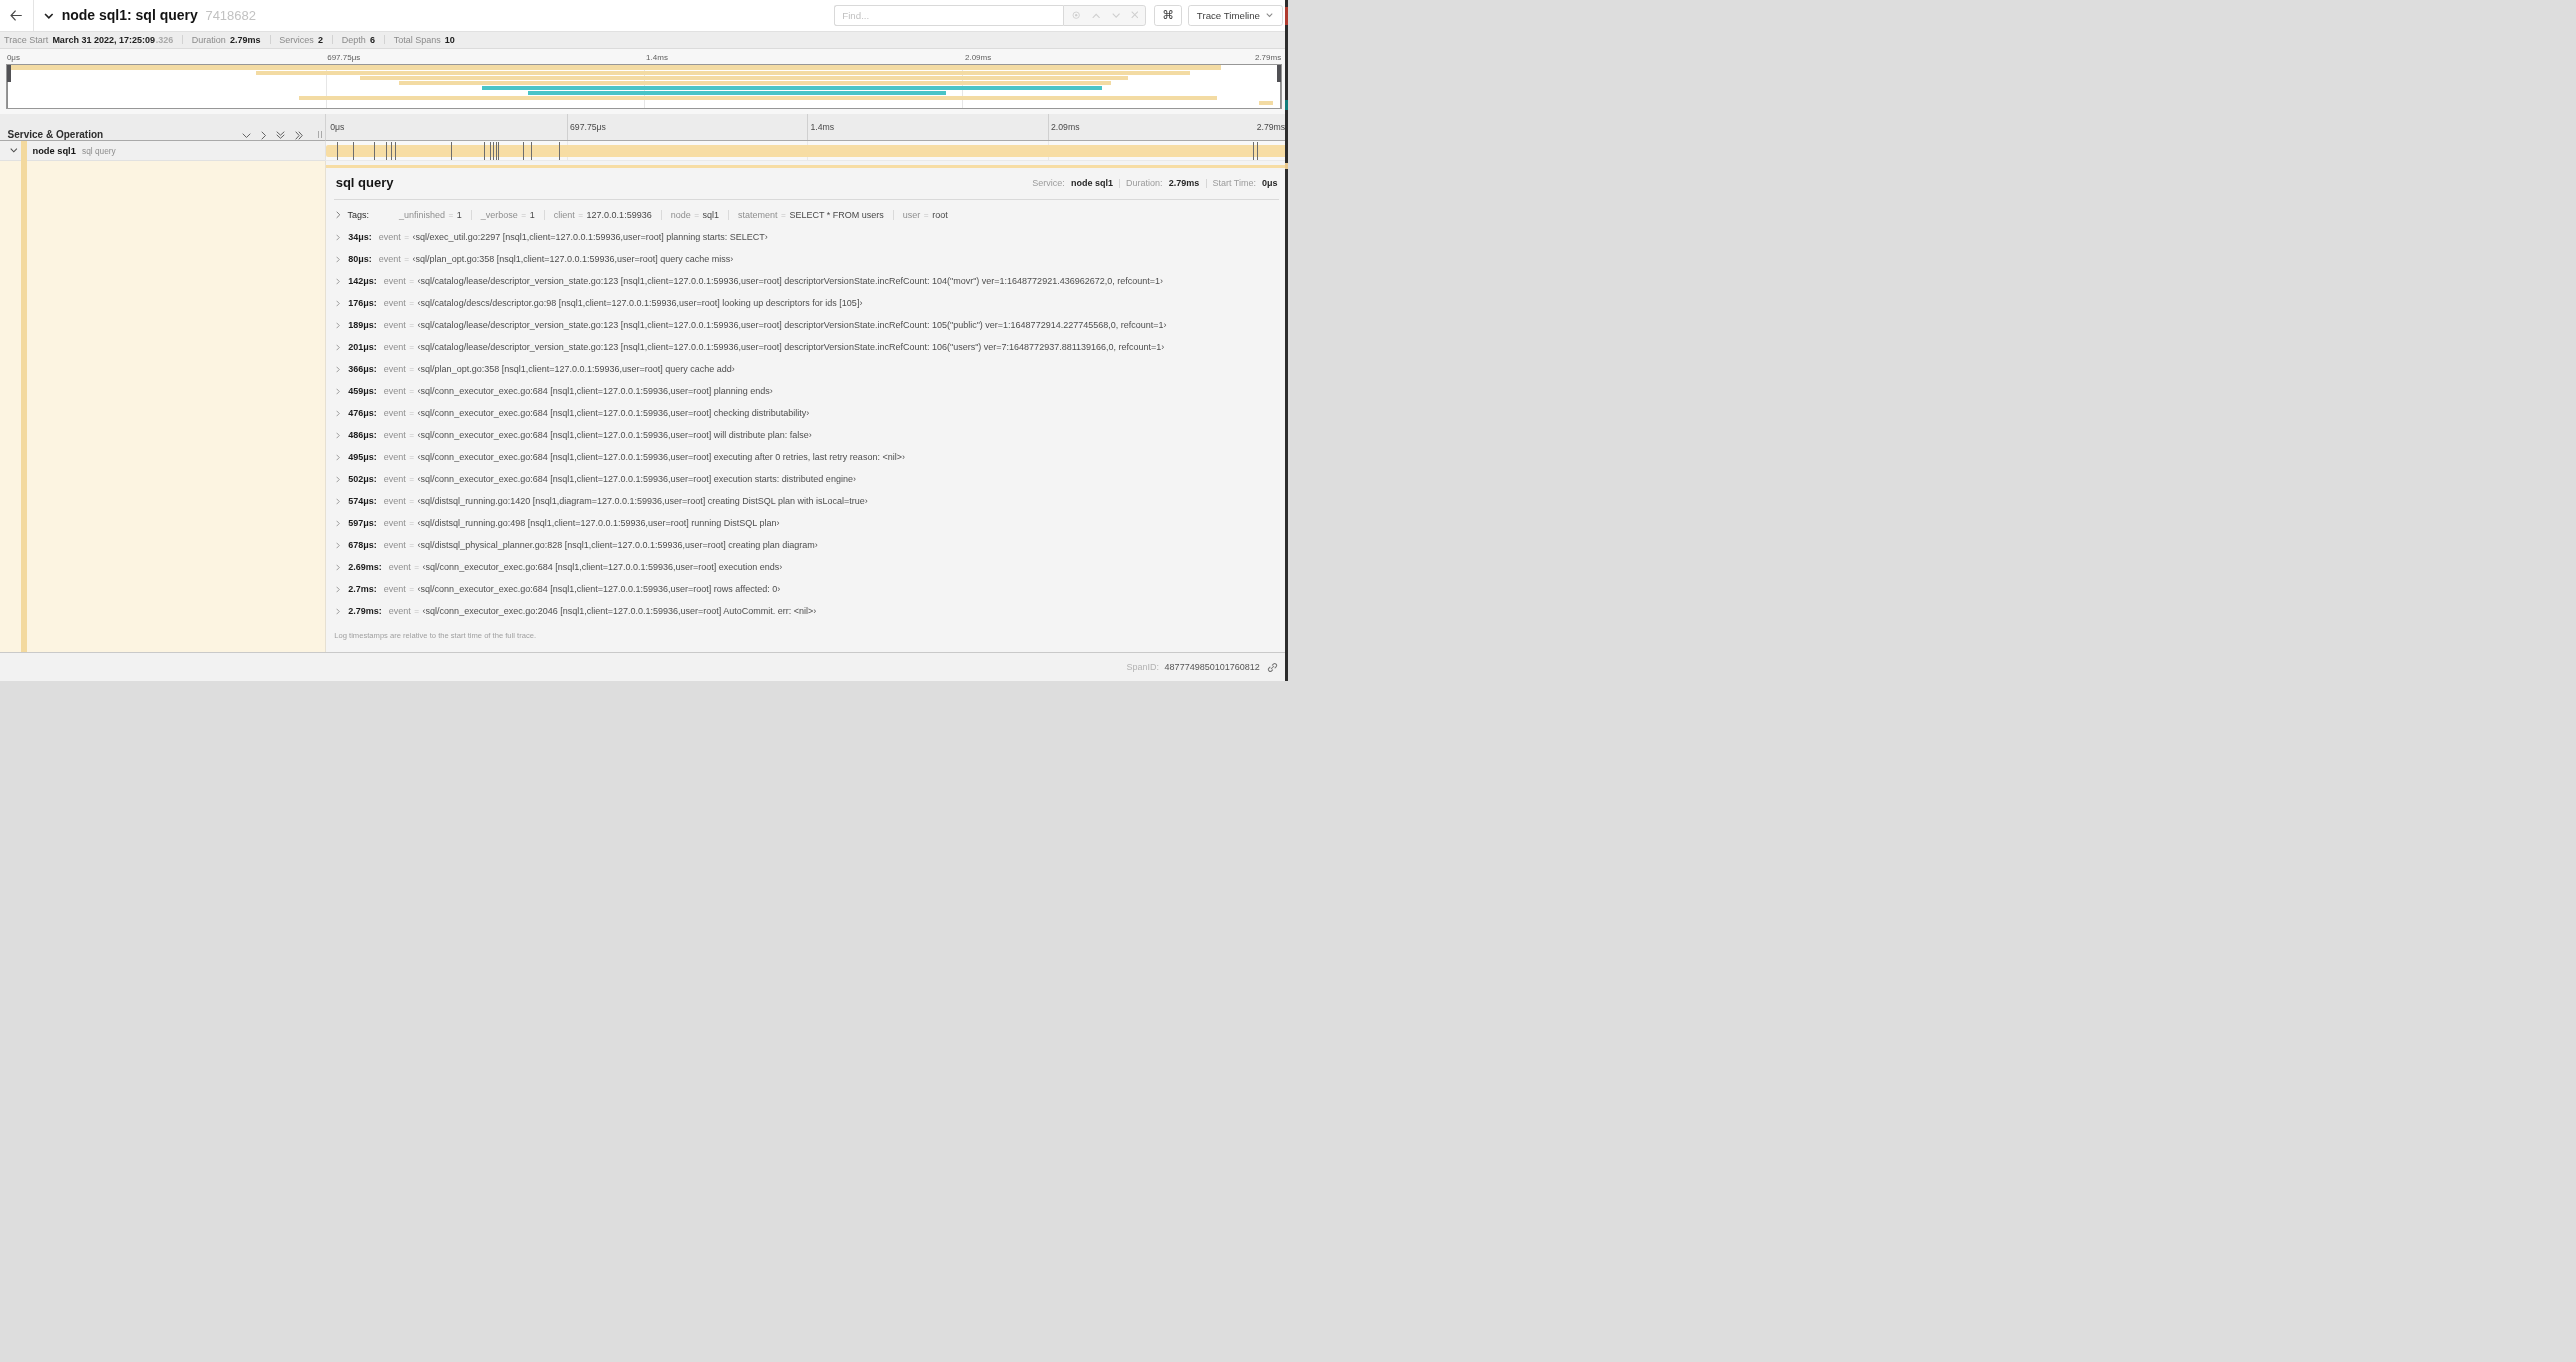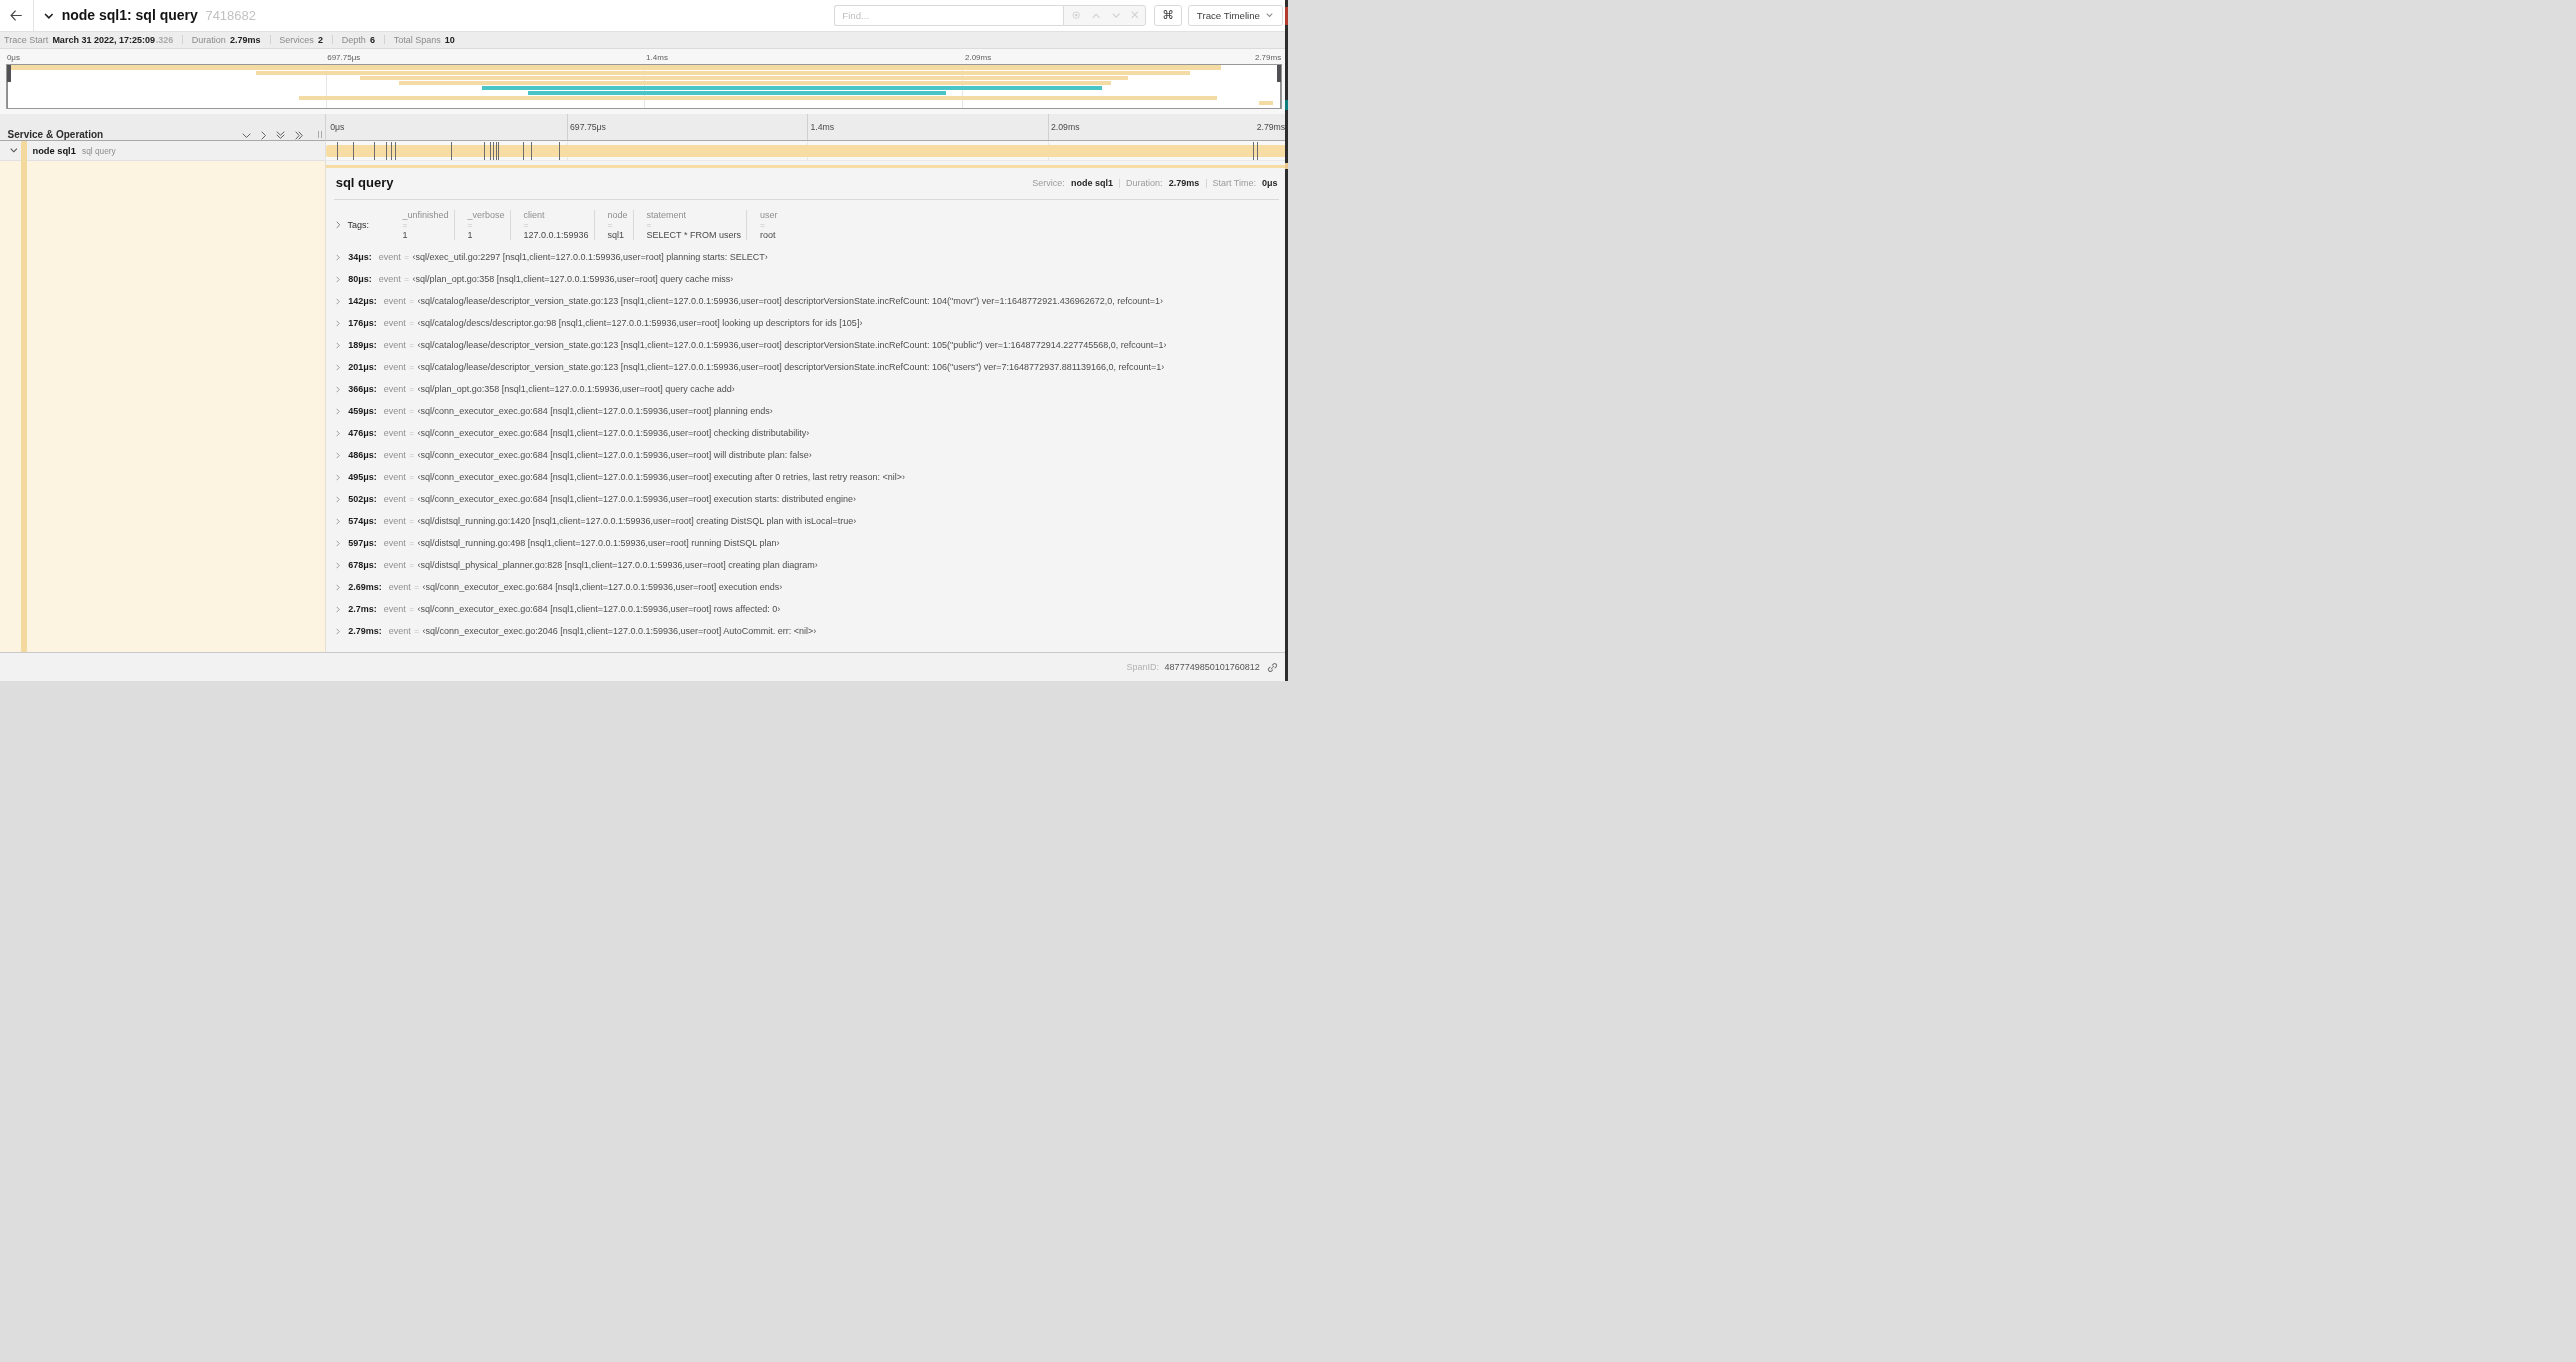--- a/index.html
+++ b/index.html
@@ -78,21 +78,21 @@
   .card-head{display:flex;align-items:flex-end;justify-content:space-between;padding:6.2px 1.4px 0 1.4px;}
   .card-title{font-size:13px;font-weight:bold;color:#151515;}
   .card-meta{font-size:9px;display:flex;align-items:baseline;gap:6.2px;padding-bottom:2.1px;}
   .meta-label{color:#9b9b9b;}
   .meta-value{font-weight:bold;color:#282828;}
   .meta-sep{width:0.7px;height:9.7px;background:#d6d6d6;align-self:center;}
   .card-divider{height:0.7px;background:#d9d9d9;margin-top:9px;}
   .tags-row{display:flex;align-items:center;margin-top:9.7px;font-size:9px;cursor:pointer;}
   .tags-chevron{color:#787878;margin:0.7px 6.2px 0 2.1px;display:flex;}
   .tags-label{font-weight:normal;color:#2d2d2d;margin-right:21px;}
-  .tag-item{display:flex;align-items:baseline;padding:0 9px;flex-direction:column;}
+  .tag-item{display:flex;align-items:baseline;padding:0 9px;}
   .tag-item:not(:last-child){border-right:0.7px solid #dadada;}
   .tag-key{color:#8f8f8f;}
   .tag-eq{color:#c3c3c3;margin:0 3.5px;font-size:8.3px;}
   .tag-value{color:#494949;}
 
   .logs-head{margin-top:9.7px;height:21px;background:#e1e1e1;display:flex;align-items:center;font-size:9.3px;border-radius:1.4px;cursor:pointer;}
   .logs-chevron{color:#595959;margin:0.7px 6.2px 0 7.6px;display:flex;}
   .logs-title{font-weight:bold;color:#2b2b2b;margin-right:4.2px;}
   .logs-count{color:#4f4f4f;}
   .logs-rows{padding:6.2px 0 0 2.1px;}
@@ -524,21 +524,21 @@
             </div>
             <div class="log-row">
               <span class="log-chevron">
                 <svg width="4.2" height="7" viewBox="0 0 7 11">
                   <path d="M1 1l4.5 4.5L1 10" stroke="currentColor" stroke-width="1.4" fill="none"></path>
                 </svg>
               </span>
               <span class="log-time">574μs:</span>
               <span class="log-field">event</span>
               <span class="log-eq">=</span>
-              <span class="log-value">‹sql/distsql_running.go:1420 [nsql1,client=127.0.0.1:59936,user=root] creating DistSQL plan with isLocal=true›</span>
+              <span class="log-value">‹sql/distsql_running.go:1420 [nsql1,diagram=127.0.0.1:59936,user=root] creating DistSQL plan with isLocal=true›</span>
             </div>
             <div class="log-row">
               <span class="log-chevron">
                 <svg width="4.2" height="7" viewBox="0 0 7 11">
                   <path d="M1 1l4.5 4.5L1 10" stroke="currentColor" stroke-width="1.4" fill="none"></path>
                 </svg>
               </span>
               <span class="log-time">597μs:</span>
               <span class="log-field">event</span>
               <span class="log-eq">=</span>

